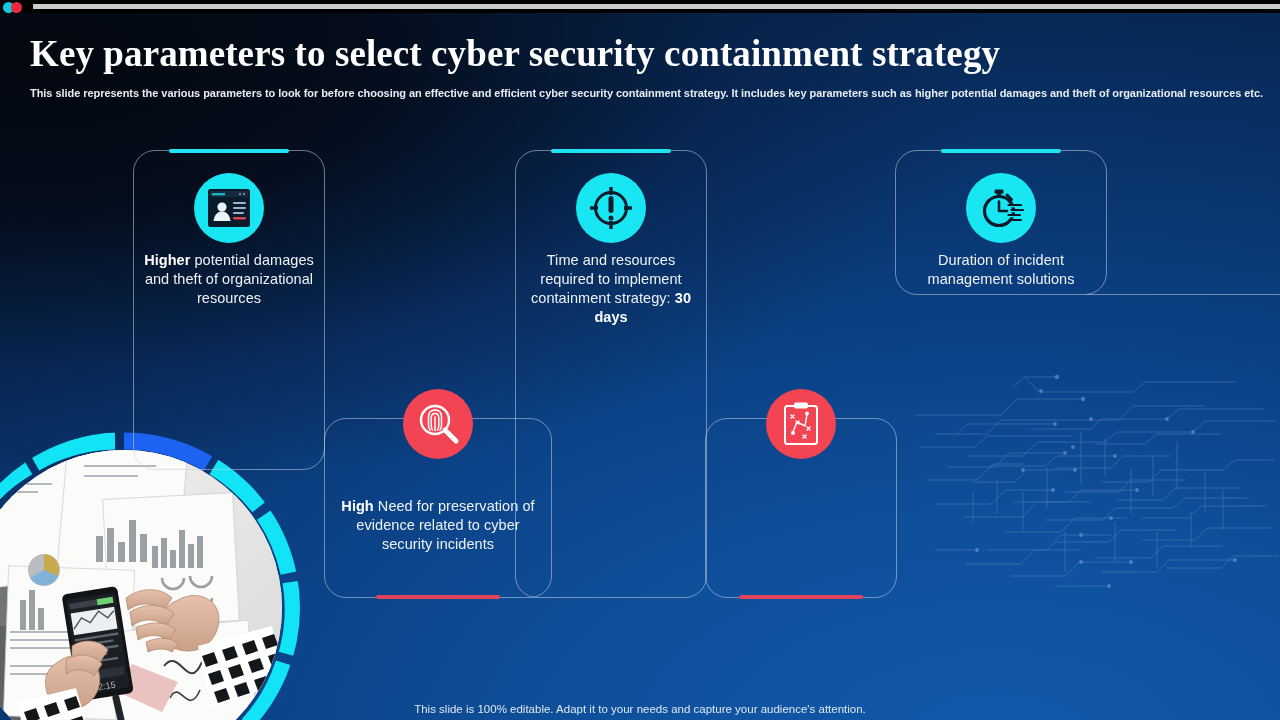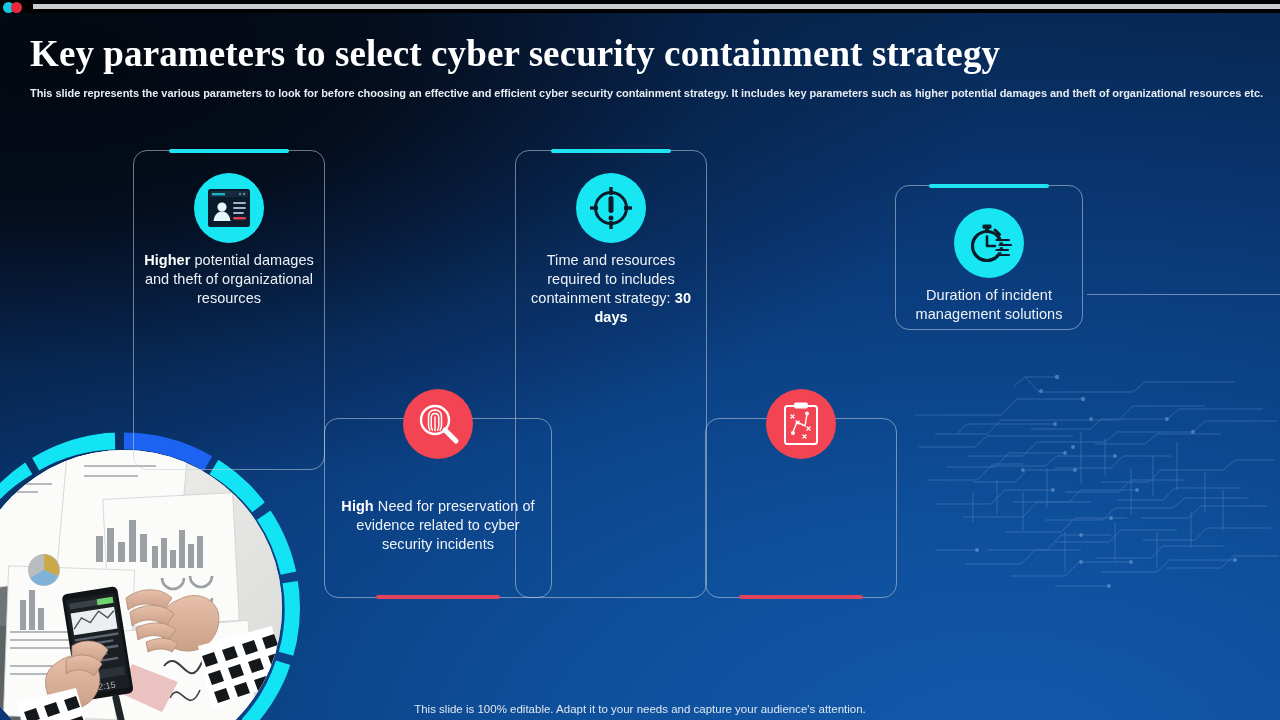--- a/index.html
+++ b/index.html
@@ -114,21 +114,21 @@
     border-radius: 50%;
     overflow: hidden;
     background: #d9d9d6;
   }
   .photo-art { position: absolute; inset: 0; }
 
   
   .card {
     position: absolute;
     border: 1px solid rgba(196,208,224,0.55);
-    border-radius: 14px;
+    border-radius: 22px;
     box-sizing: border-box;
     z-index: 5;
   }
   .card-top {
     position: absolute;
     left: 50%;
     transform: translateX(-50%);
     top: -2px;
     height: 4px;
     border-radius: 2px;
@@ -162,21 +162,21 @@
     display: flex;
     align-items: center;
     justify-content: center;
   }
   .icon-circle.cyan { background: #18e6f2; }
   .icon-circle.red  { background: #f24452; }
 
   
   #card-1 { left: 133px; top: 150px; width: 192px; height: 320px; }
   #card-2 { left: 515px; top: 150px; width: 192px; height: 448px; }
-  #card-3 { left: 895px; top: 150px; width: 188px; height: 145px; margin-top: 35px; }
+  #card-3 { left: 895px; top: 150px; width: 212px; height: 145px; }
   #card-4 { left: 324px; top: 418px; width: 228px; height: 180px; }
   #card-5 { left: 705px; top: 418px; width: 192px; height: 180px; }
 
   #card-3-tail {
     position: absolute;
     left: 1087px; top: 294px;
     width: 193px; height: 1px;
     background: rgba(196,208,224,0.55);
     z-index: 5;
   }
@@ -476,21 +476,21 @@
         <rect x="21.5" y="31.5" width="5" height="5" rx="2.5" fill="#0a1b2b"></rect>
         <g stroke="#0a1b2b" stroke-width="3.4" stroke-linecap="butt">
           <path d="M24 3 V11"></path>
             <path d="M24 37 V45"></path>
           <path d="M3 24 H11"></path>
             <path d="M37 24 H45"></path>
         </g>
       </svg>
     </div>
     <div class="card-text" style="top:100px;">
-      <span>Time and resources required to includes containment  strategy:</span>
+      <span>Time and resources required to implement containment  strategy:</span>
       <b>30 days</b>
     </div>
   </div>
 
   <div class="card" id="card-3">
     <div class="card-top" style="width:120px;"></div>
     <div class="icon-circle cyan" style="left:50%; transform:translateX(-50%); top:22px; width:70px; height:70px;">
       <svg width="48" height="48" viewBox="0 0 48 48">
         <circle cx="22" cy="27" r="14.5" fill="none" stroke="#0a1b2b" stroke-width="3.2"></circle>
         <rect x="17.5" y="5.5" width="9" height="4.2" rx="1.4" fill="#0a1b2b"></rect>

